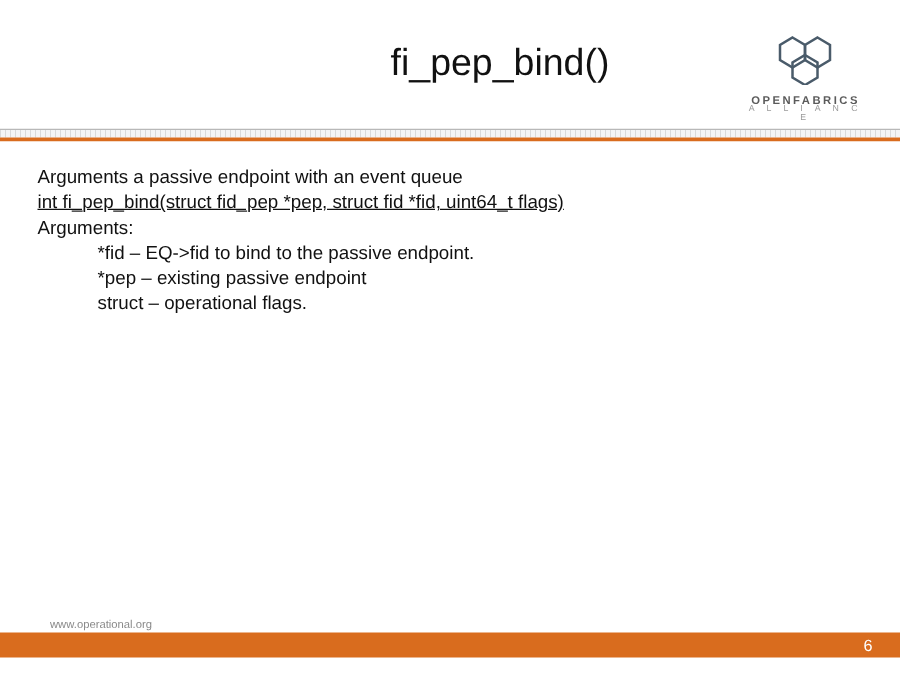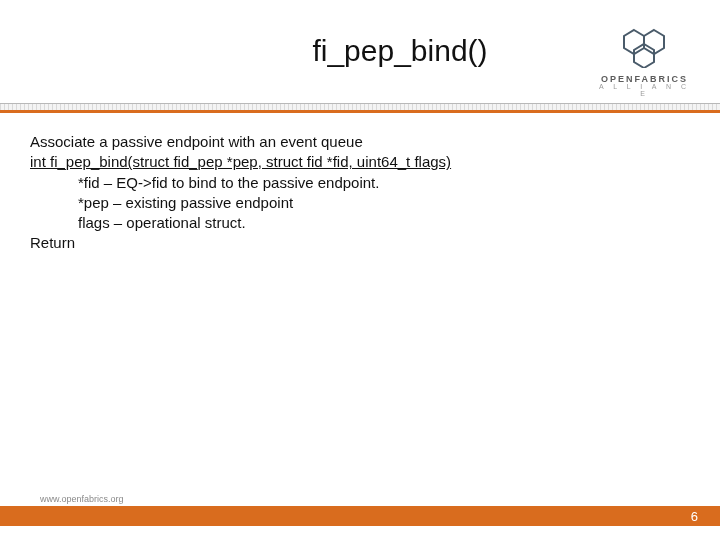--- a/index.html
+++ b/index.html
@@ -42,25 +42,25 @@
     <div class="logo-sub">A L L I A N C E</div>
   </div>
 
   <div class="divider-band">
     <div class="gray-line"></div>
     <div class="pattern"></div>
     <div class="orange-line"></div>
   </div>
 
   <div class="content">
-    <p>Associate a passive endpoint with an event queue</p>
+    <p>Arguments a passive endpoint with an event queue</p>
     <p class="sig">int fi_pep_bind(struct fid_pep *pep, struct fid *fid, uint64_t flags)</p>
+    <p class="args-head">Arguments:</p>
     <p class="indent">*fid – EQ-&gt;fid to bind to the passive endpoint.</p>
     <p class="indent">*pep – existing passive endpoint</p>
-    <p class="indent">flags – operational struct.</p>
-    <p class="ret-head">Return</p>
+    <p class="indent">struct – operational flags.</p>
   </div>
 
-  <div class="footer-text">www.openfabrics.org</div>
+  <div class="footer-text">www.operational.org</div>
   <div class="footer-bar"></div>
   <div class="page-num">6</div>
 
 </div>
 
 </body></html>

